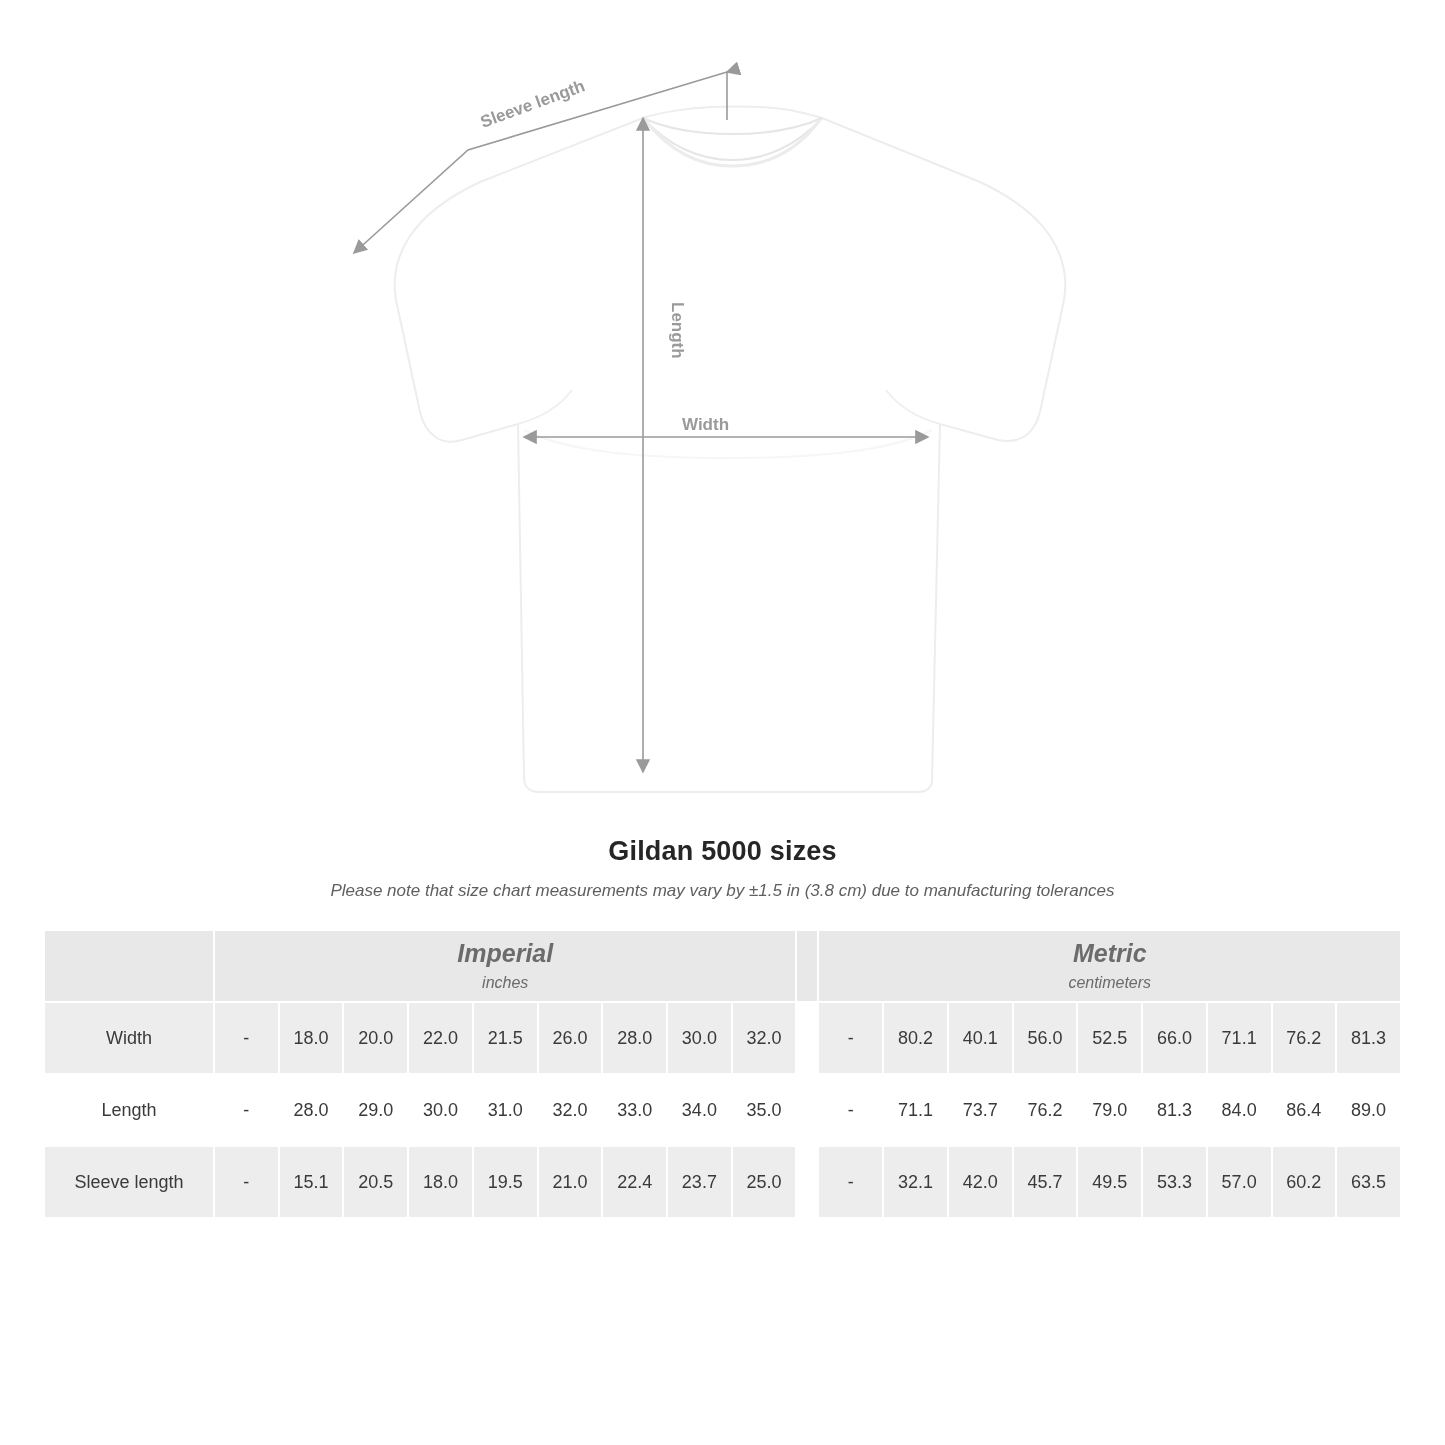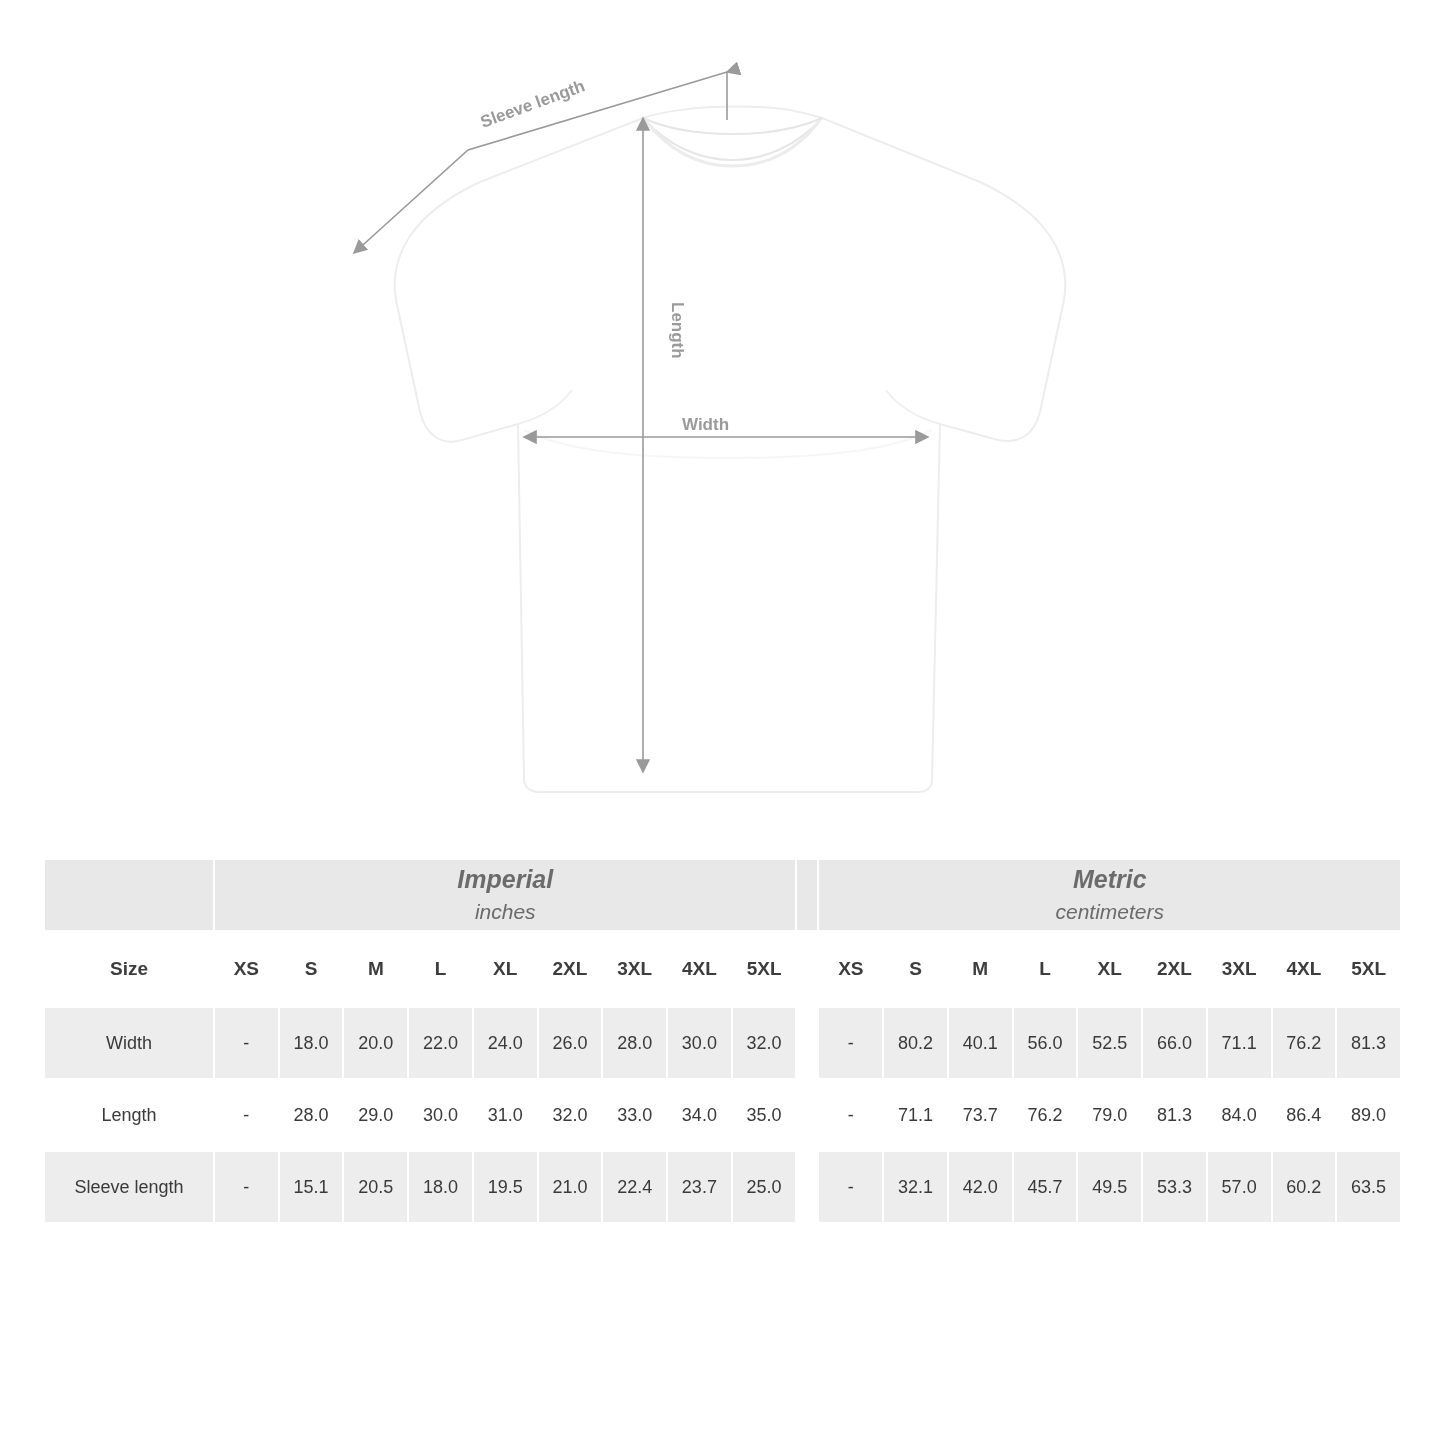--- a/index.html
+++ b/index.html
@@ -75,21 +75,21 @@
   }
   .unit-name {
     font-size: 25px;
     font-style: italic;
     font-weight: bold;
     color: #6b6b6b;
     line-height: 1.1;
     text-align: center;
   }
   .unit-sub {
-    font-size: 21px;
+    font-size: 16px;
     font-style: italic;
     color: #6b6b6b;
     padding-top: 6px;
   }
   
   tr.head-row td {
     background: #ffffff;
     font-size: 19px;
     font-weight: bold;
     color: #3d3d3d;
@@ -179,20 +179,24 @@
         <text class="meas-label" transform="translate(672,302) rotate(90)">Length</text>
       </g>
 
       <g>
         <line x1="524" y1="437" x2="928" y2="437" stroke="#9a9a9a" stroke-width="1.6" marker-end="url(#ah)" marker-start="url(#ah2)"></line>
         <text class="meas-label" x="682" y="430">Width</text>
       </g>
     </svg>
   </div>
 
+  <div class="title-block">
+    <div class="chart-title">Gildan 5000 sizes</div>
+    <div class="chart-note">Please note that size chart measurements may vary by ±1.5 in (3.8 cm) due to manufacturing tolerances</div>
+  </div>
 
   <div class="table-wrap">
     <table class="size-table">
       <colgroup>
         <col class="col-label">
         <col>
           <col>
           <col>
           <col>
           <col>
@@ -219,50 +223,28 @@
             <div class="unit-name">Imperial</div>
             <div class="unit-sub">inches</div>
           </td>
           <td class="unit-cell"></td>
           <td class="unit-cell" colspan="9">
             <div class="unit-name">Metric</div>
             <div class="unit-sub">centimeters</div>
           </td>
         </tr>
 
-        <tr class="head-row">
-          <td class="corner">Size</td>
-          <td>XS</td>
-          <td>S</td>
-          <td>M</td>
-          <td>L</td>
-          <td>XL</td>
-          <td>2XL</td>
-          <td>3XL</td>
-          <td>4XL</td>
-          <td>5XL</td>
-          <td class="gap"></td>
-          <td>XS</td>
-          <td>S</td>
-          <td>M</td>
-          <td>L</td>
-          <td>XL</td>
-          <td>2XL</td>
-          <td>3XL</td>
-          <td>4XL</td>
-          <td>5XL</td>
-        </tr>
 
         <tr class="row-alt">
           <td class="rowlabel">Width</td>
           <td>-</td>
           <td>18.0</td>
           <td>20.0</td>
           <td>22.0</td>
-          <td>24.0</td>
+          <td>21.5</td>
           <td>26.0</td>
           <td>28.0</td>
           <td>30.0</td>
           <td>32.0</td>
           <td class="gap"></td>
           <td>-</td>
           <td>80.2</td>
           <td>40.1</td>
           <td>56.0</td>
           <td>52.5</td>

